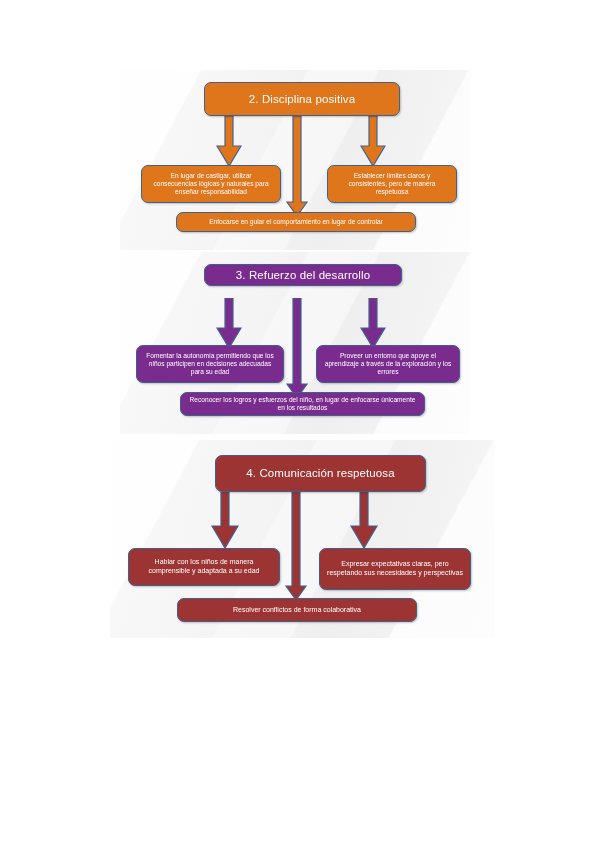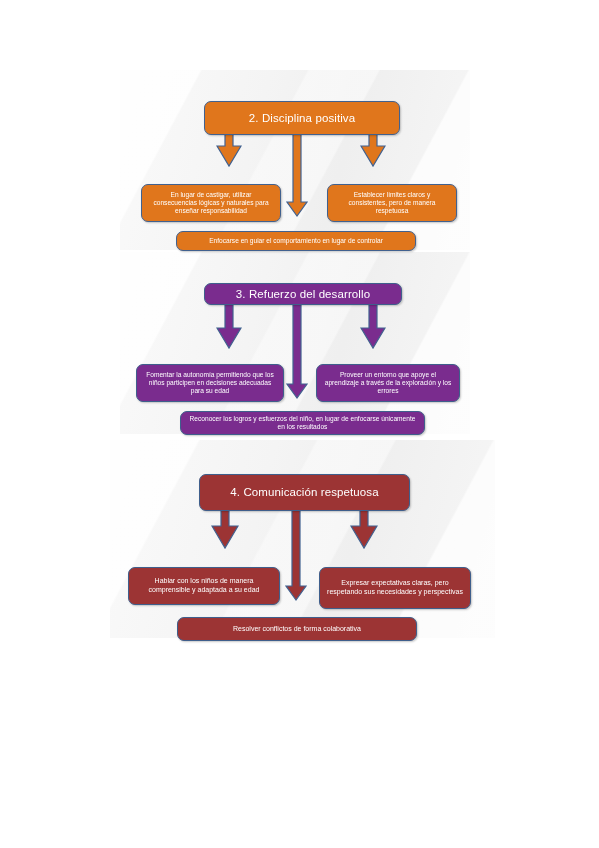--- a/index.html
+++ b/index.html
@@ -51,21 +51,20 @@
     border: 1px solid #4a6a96;
     color: #ffffff;
     display: flex;
     align-items: center;
     justify-content: center;
     text-align: center;
     line-height: 1.22;
     padding: 3px 7px;
     box-shadow: 1px 1px 2px rgba(0,0,0,0.22);
     z-index: 3;
-    margin-top: 19px;
   }
   .node .txt { display: block; width: 100%; }
 
   .title-node {
     font-size: 11.5px;
     font-weight: 400;
     letter-spacing: .1px;
   }
   .leaf-node  { font-size: 6.6px; font-weight: 400; }
   .foot-node  { font-size: 6.6px; font-weight: 400; }
@@ -160,21 +159,21 @@
       <span class="txt">Proveer un entorno que apoye el aprendizaje a través de la exploración y los errores</span>
     </div>
 
     <div class="node foot-node c-purple" style="left:60px; top:140px; width:245px; height:24px;">
       <span class="txt">Reconocer los logros y esfuerzos del niño, en lugar de enfocarse únicamente en los resultados</span>
     </div>
   </div>
 
   <div class="section sec3">
 
-    <div class="node title-node c-red" style="left:89px; top:15px; width:211px; height:37px;">
+    <div class="node title-node c-red" style="left:105px; top:15px; width:211px; height:37px;">
       <span class="txt">4. Comunicación respetuosa</span>
     </div>
 
     <div class="arrow" style="left:101px; top:52px; width:28px; height:58px;">
       <svg viewBox="0 0 28 58" preserveAspectRatio="none">
         <polygon points="10,0 18,0 18,34 27,34 14,56 1,34 10,34" fill="#9C3434" stroke="#41618F" stroke-width="1.2"></polygon>
       </svg>
     </div>
 
     <div class="arrow" style="left:175px; top:52px; width:22px; height:110px;">

